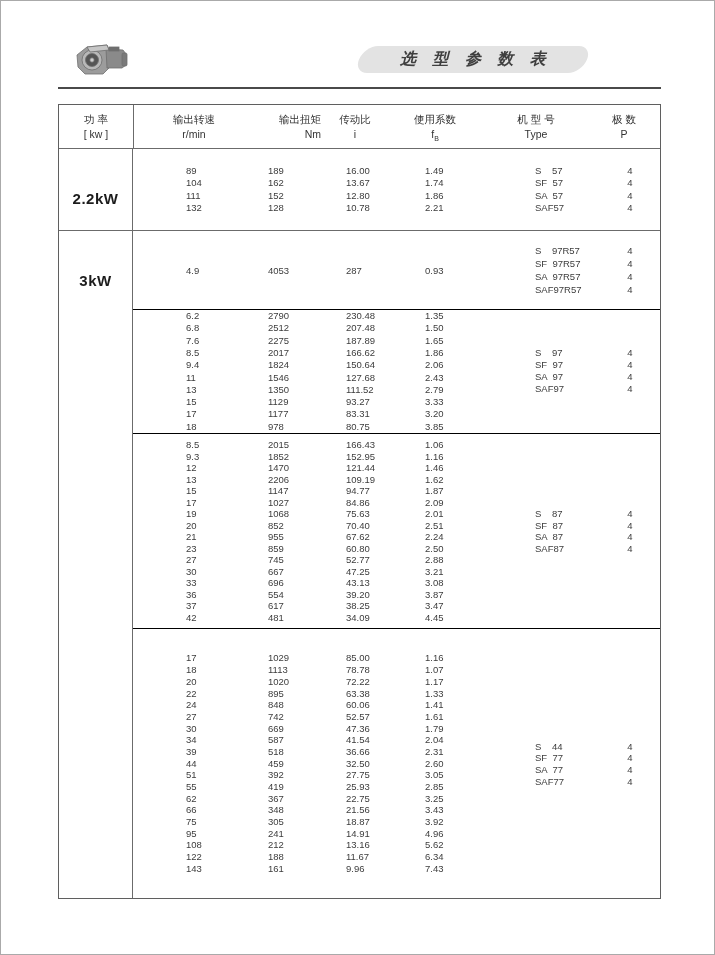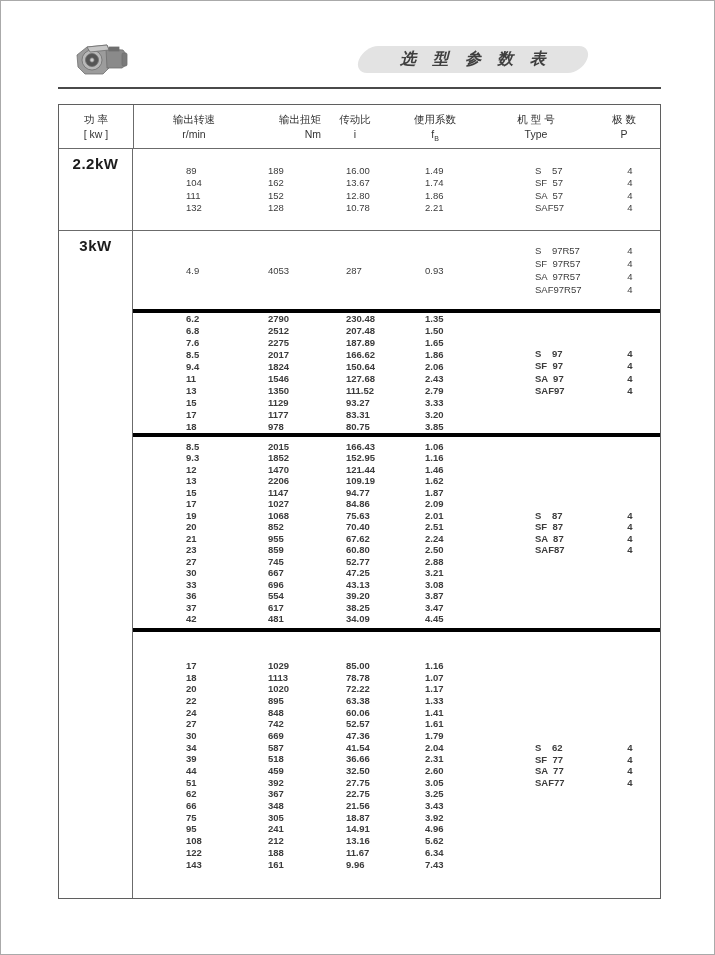--- a/index.html
+++ b/index.html
@@ -38,30 +38,30 @@
   .h-torque { left:182px; width:80px;text-align:right; }
   .h-ratio  { left:256px; width:80px; }
   .h-fb     { left:336px; width:80px; }
   .h-model  { left:427px; width:100px;}
   .h-poles  { left:525px; width:80px; }
   .hcell sub { font-size:7px; }
 
   .section { position:relative; display:flex; }
   .section + .section { border-top:1px solid #6b6b6b; }
   .power-cell { width:74px; border-right:1px solid #6b6b6b; flex:0 0 74px; }
-  .power-label { display:block; text-align:center; padding-top:6px; font-size:15px; font-weight:bold; color:#1c1c1c; letter-spacing:0.5px; }
+  .power-label { display:block; text-align:center; padding-top:6px; font-size:15px; font-weight:bold; color:#1c1c1c; letter-spacing:0.5px;margin-top:35px; }
   .blocks { flex:1 1 auto; display:flex; flex-direction:column; }
 
   .block { position:relative; display:flex; flex-direction:column; justify-content:center; }
   .sec0 .block { height:81px; }
   .sec1 .block:nth-child(1) { height:78px; }
   .sec1 .block:nth-child(2) { height:124px; }
   .sec1 .block:nth-child(3) { height:195px; }
   .sec1 .block:nth-child(4) { height:270px; }
-  .sec1 .block + .block { border-top:4px solid #000000;font-weight:bold; }
+  .sec1 .block + .block { border-top:1px solid #000000; }
 
   .block { --lh:12px; }
   .block.rows-1  { --lh:13px;   }
   .block.rows-4  { --lh:12.5px; }
   .block.rows-10 { --lh:12.3px; }
   .block.rows-17 { --lh:11.5px; }
   .block.rows-20 { --lh:11.7px; }
 
   .row  { position:relative; height:var(--lh); line-height:var(--lh); }
   .cell { position:absolute; top:0; white-space:nowrap; }
@@ -425,20 +425,26 @@
               <span class="cell c-ratio">32.50</span>
               <span class="cell c-fb">2.60</span>
             </div>
             <div class="row">
               <span class="cell c-speed">51</span>
               <span class="cell c-torque">392</span>
               <span class="cell c-ratio">27.75</span>
               <span class="cell c-fb">3.05</span>
             </div>
             <div class="row">
+              <span class="cell c-speed">55</span>
+              <span class="cell c-torque">419</span>
+              <span class="cell c-ratio">25.93</span>
+              <span class="cell c-fb">2.85</span>
+            </div>
+            <div class="row">
               <span class="cell c-speed">62</span>
               <span class="cell c-torque">367</span>
               <span class="cell c-ratio">22.75</span>
               <span class="cell c-fb">3.25</span>
             </div>
             <div class="row">
               <span class="cell c-speed">66</span>
               <span class="cell c-torque">348</span>
               <span class="cell c-ratio">21.56</span>
               <span class="cell c-fb">3.43</span>
@@ -467,21 +473,21 @@
               <span class="cell c-ratio">11.67</span>
               <span class="cell c-fb">6.34</span>
             </div>
             <div class="row">
               <span class="cell c-speed">143</span>
               <span class="cell c-torque">161</span>
               <span class="cell c-ratio">9.96</span>
               <span class="cell c-fb">7.43</span>
             </div>
             <div class="types">
-              <div class="trow"><span class="t-model">S    62</span><span class="t-poles">4</span></div>
+              <div class="trow"><span class="t-model">S    44</span><span class="t-poles">4</span></div>
               <div class="trow"><span class="t-model">SF  77</span><span class="t-poles">4</span></div>
               <div class="trow"><span class="t-model">SA  77</span><span class="t-poles">4</span></div>
               <div class="trow"><span class="t-model">SAF77</span><span class="t-poles">4</span></div>
             </div>
           </div>
         </div>
     </div>
 
   </div>
 </div>

